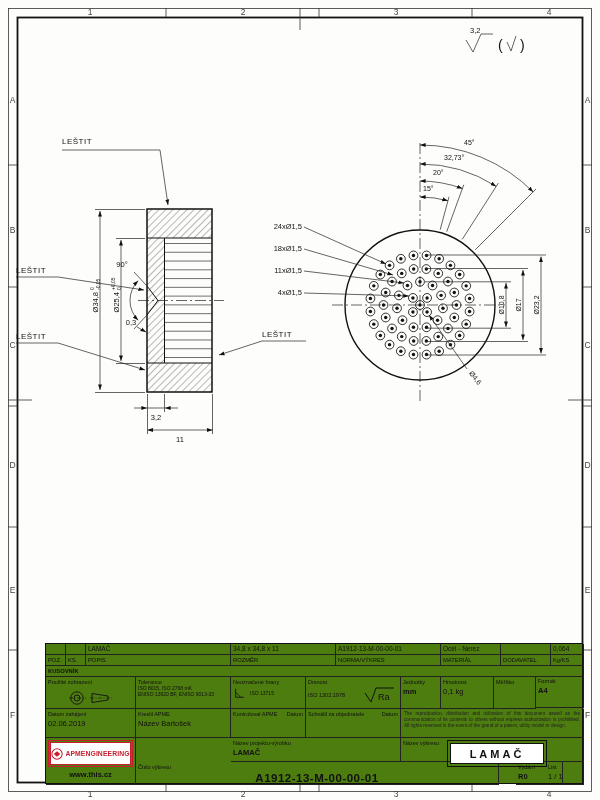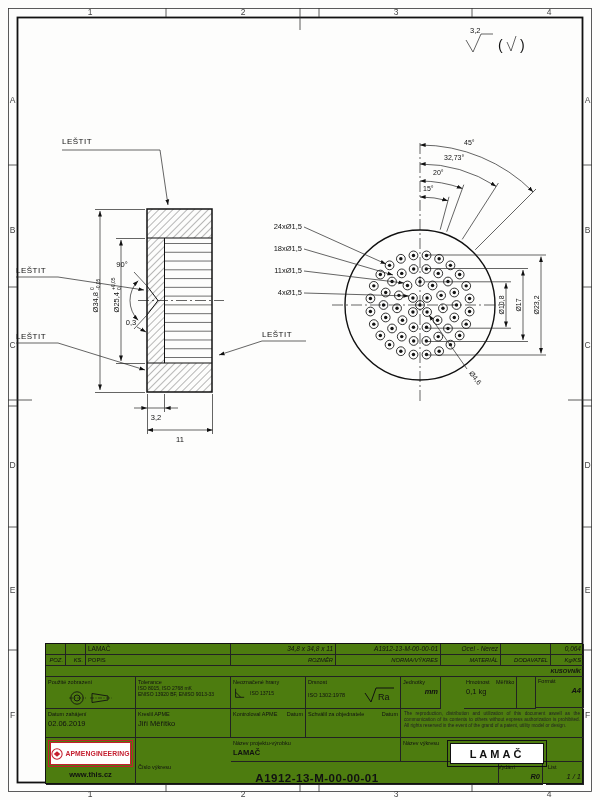--- a/index.html
+++ b/index.html
@@ -18,21 +18,21 @@
   .dimS{font-size:5px;}
   .ang{font-size:7px;}
   .zone{font-size:8.5px;fill:#444;text-anchor:middle;}
   .lestit{font-size:8px;letter-spacing:0.5px;}
   
   .tb{position:absolute;left:45px;top:643px;width:538px;height:141px;border:1.6px solid #111;box-sizing:border-box;background:#4d7c0f;}
   .cell{position:absolute;box-sizing:border-box;border-right:1px solid #222;border-bottom:1px solid #222;overflow:hidden;}
   .ov{overflow:visible;}
   .v{font-size:6.5px;line-height:10px;padding:0 2px;white-space:nowrap;}
   .hd{font-size:5.8px;line-height:10px;padding:0 2px;white-space:nowrap;color:#111;}
-  .c{text-align:right;font-style:italic;}
+  .c{text-align:left;}
   .b{font-weight:bold;}
   .lbl{font-size:5.5px;line-height:6.5px;padding:1.5px 2px 0;white-space:nowrap;color:#111;}
   .lbl2{display:flex;justify-content:space-between;font-size:5.5px;line-height:6.5px;padding:1.5px 2px 0;}
   .val{font-size:7.5px;padding:2px 2px 0;white-space:nowrap;}
   .tiny{font-size:5px;line-height:6px;padding:0 2px;white-space:nowrap;}
   .legal{font-size:4.7px;line-height:1.3;padding:2px 3px;color:#222;text-align:justify;}
   .big{font-size:11.5px;font-weight:bold;text-align:center;margin-top:2px;letter-spacing:0.5px;}
   .namebox{position:absolute;left:49px;top:5px;width:92px;height:19px;border:1.2px solid #111;outline:1px solid #111;outline-offset:2px;background:#fff;display:flex;align-items:center;justify-content:center;z-index:3;}
   .namebox span{font-size:11px;font-weight:bold;letter-spacing:3px;}
   .logobox{position:absolute;left:4px;top:4px;right:4px;height:21px;border:1.2px solid #c41e2f;outline:1px solid #c41e2f;outline-offset:1.5px;display:flex;align-items:center;justify-content:center;gap:2px;background:#fff;}
@@ -443,40 +443,40 @@
     <div class="rnorm">ISO 1302:1978</div>
     <svg class="rsym" width="34" height="20" viewBox="0 0 34 20">
       <path d="M2 8 L8 17 L13 3 L31 3" fill="none" stroke="#111" stroke-width="1"></path>
       <text x="15" y="15" font-size="9">Ra</text>
     </svg>
   </div>
   <div class="cell" style="left:355px;top:33px;width:40px;height:32px">
     <div class="lbl">Jednotky</div>
     <div class="val b c">mm</div>
   </div>
-  <div class="cell" style="left:418px;top:33px;width:53px;height:32px">
+  <div class="cell" style="left:395px;top:33px;width:53px;height:32px">
     <div class="lbl">Hmotnost</div>
     <div class="val">0,1 kg</div>
   </div>
   <div class="cell" style="left:448px;top:33px;width:42px;height:32px">
     <div class="lbl">Měřítko</div>
     <div class="val"></div>
   </div>
   <div class="cell" style="left:490px;top:32px;width:48px;height:32px">
     <div class="lbl">Formát</div>
     <div class="val b c">A4</div>
   </div>
 
   <div class="cell" style="left:0;top:65px;width:90px;height:29px">
     <div class="lbl">Datum zahájení</div>
     <div class="val">02.06.2019</div>
   </div>
   <div class="cell" style="left:90px;top:65px;width:95px;height:29px">
     <div class="lbl">Kreslil APME</div>
-    <div class="val">Jiří Měřítko</div>
+    <div class="val">Název Bartošek</div>
   </div>
   <div class="cell" style="left:185px;top:65px;width:75px;height:29px">
     <div class="lbl2">
           <span>Kontroloval APME</span>
           <span>Datum</span>
         </div>
   </div>
   <div class="cell" style="left:260px;top:65px;width:95px;height:29px">
     <div class="lbl2">
           <span>Schválil za objednatele</span>
@@ -505,21 +505,21 @@
   <div class="cell ov" style="left:355px;top:94px;width:183px;height:24px">
     <div class="lbl">Název výkresu</div>
     <div class="namebox">
           <span>LAMAČ</span>
         </div>
   </div>
   <div class="cell" style="left:90px;top:118px;width:363px;height:23px">
     <div class="lbl">Číslo výkresu</div>
     <div class="big">A1912-13-M-00-00-01</div>
   </div>
-  <div class="cell" style="left:450px;top:118px;width:47px;height:23px">
+  <div class="cell" style="left:470px;top:118px;width:47px;height:23px">
     <div class="lbl">Vydání</div>
     <div class="val b c">R0</div>
   </div>
   <div class="cell" style="left:500px;top:118px;width:38px;height:23px">
     <div class="lbl">List</div>
     <div class="val c">1 / 1</div>
   </div>
 </div>
 
 </div>

